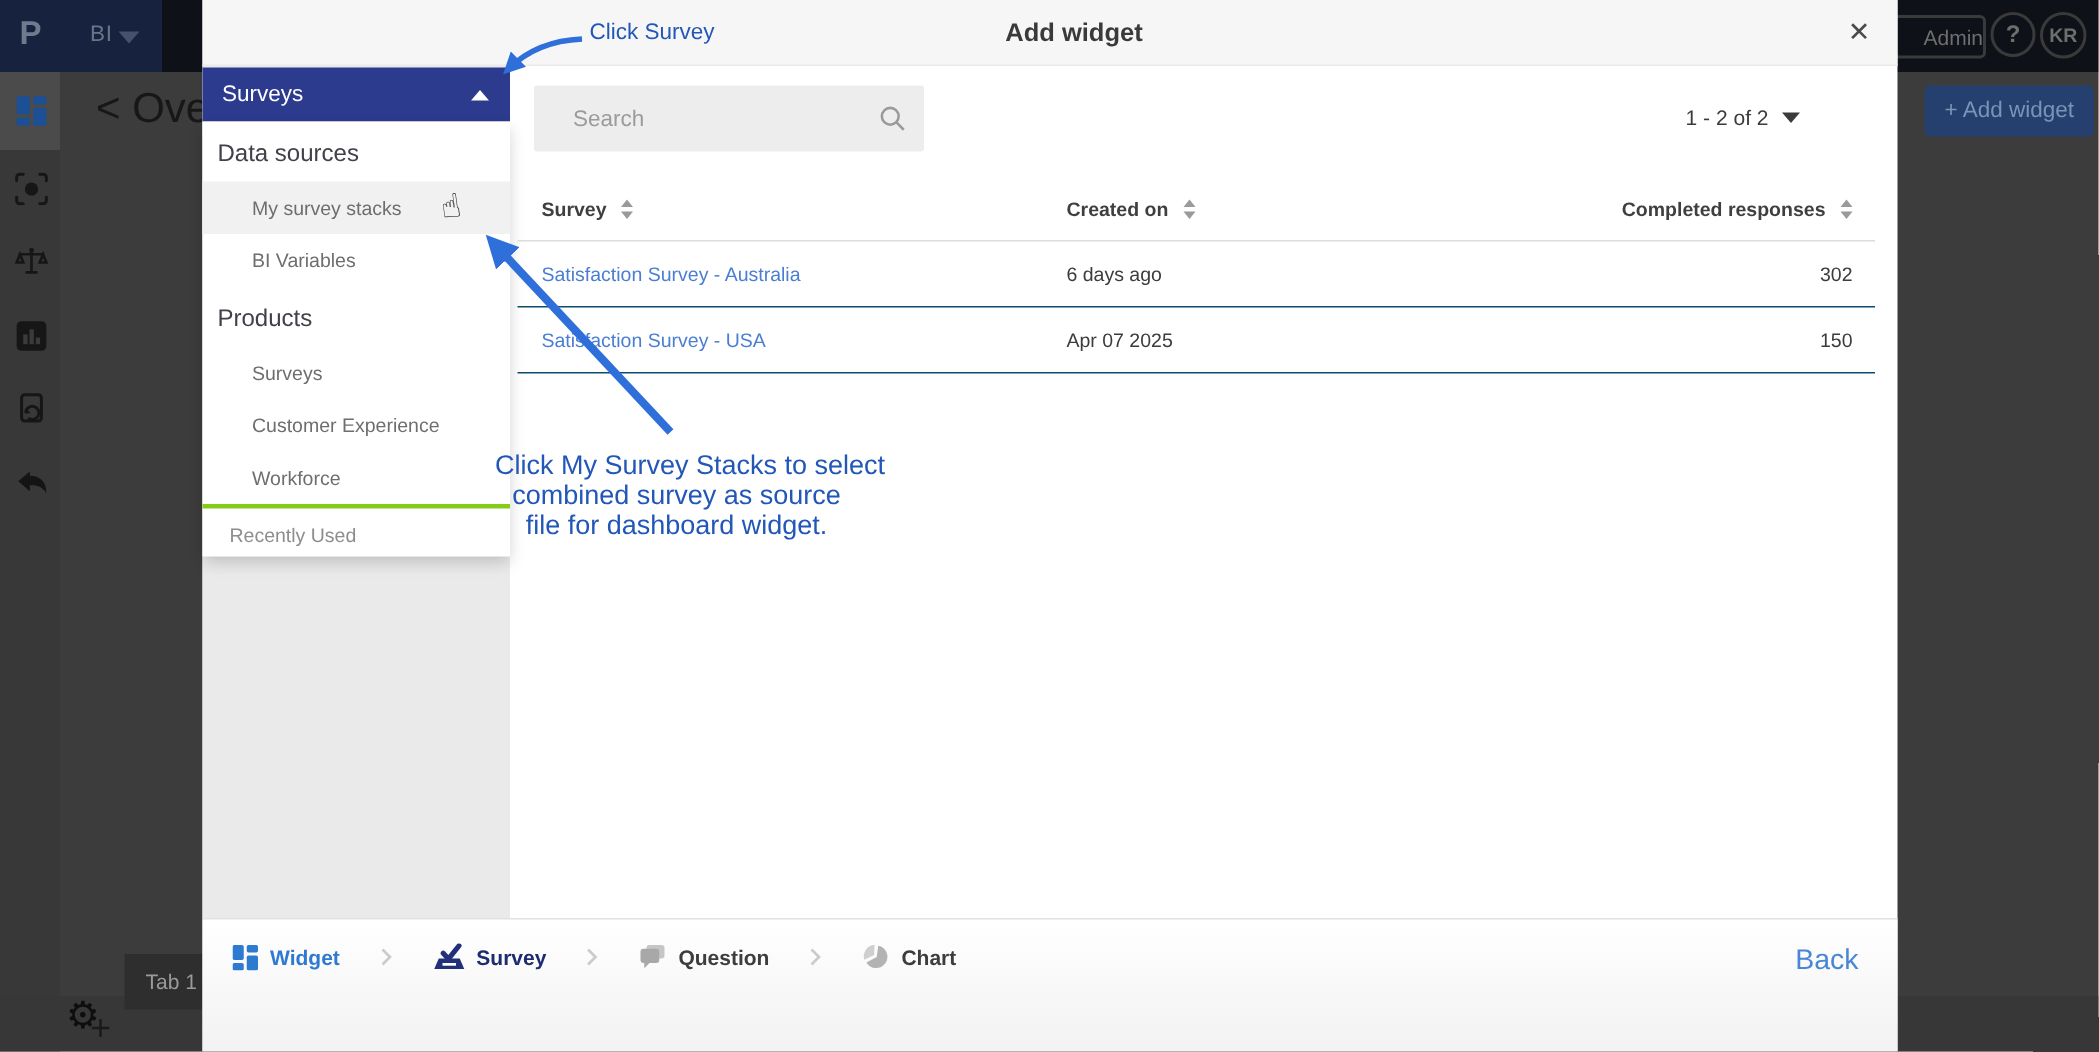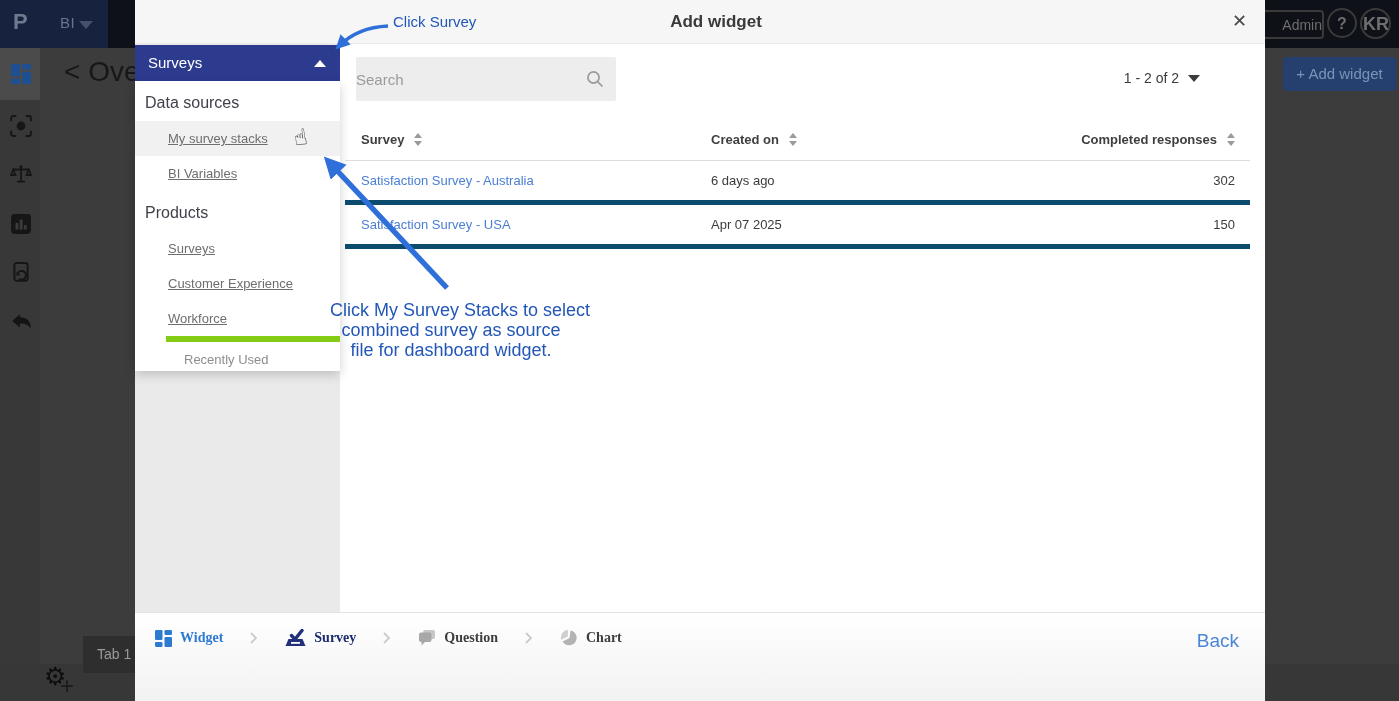--- a/index.html
+++ b/index.html
@@ -7,21 +7,21 @@
   body { font-family:"Liberation Sans","DejaVu Sans",sans-serif; background:#3c3c3c; position:relative; }
 
   
   .topbar { position:absolute; top:0; left:0; width:1399px; height:48px; background:#0f1118; z-index:1; }
   .topbar-left { position:absolute; top:0; left:0; width:108px; height:48px; background:#16223e; }
   .logo-p { position:absolute; left:13px; top:9px; font-size:22px; font-weight:bold; color:#6f7a8e; }
   .ws-label { position:absolute; left:60px; top:14px; font-size:15px; color:#697489; letter-spacing:.5px; }
   .ws-caret { position:absolute; left:79px; top:21px; width:0; height:0; border-left:7px solid transparent; border-right:7px solid transparent; border-top:8px solid #46526b; }
   .admin-btn { position:absolute; left:1262px; top:10px; width:62px; height:29px; border:2px solid #3a3a3a; border-radius:4px; color:#6e6e6e; font-size:14px; text-align:right; line-height:26px; }
   .help-circle { position:absolute; left:1327px; top:8px; width:30px; height:30px; border:2px solid #3a3a3a; border-radius:50%; color:#6e6e6e; font-size:16px; font-weight:bold; text-align:center; line-height:27px; }
-  .avatar-circle { position:absolute; left:1360px; top:8px; width:31px; height:31px; border:2px solid #3a3a3a; border-radius:50%; color:#6e6e6e; font-size:18px; font-weight:bold; text-align:right; line-height:28px; }
+  .avatar-circle { position:absolute; left:1360px; top:8px; width:31px; height:31px; border:2px solid #3a3a3a; border-radius:50%; color:#6e6e6e; font-size:13px; font-weight:bold; text-align:center; line-height:28px; }
   .addwidget-dim { position:absolute; left:1283px; top:57px; width:113px; height:34px; background:#25406f; border-radius:4px; color:#7b93b6; font-size:15px; text-align:center; line-height:34px; z-index:1; }
   .rail { position:absolute; top:48px; left:0; width:40px; height:653px; background:#383838; z-index:1; }
   .rail-active { position:absolute; top:0; left:0; width:40px; height:52px; background:#4b4b4b; }
   .rail-ic { position:absolute; left:10px; width:22px; height:22px; }
   .page-title { position:absolute; left:64px; top:56px; z-index:1; font-size:28px; color:#171717; font-weight:500; white-space:nowrap; }
   .bottom-strip { position:absolute; top:664px; left:0; width:1399px; height:37px; background:#373737; z-index:1; }
   .gear { position:absolute; left:44px; top:662px; font-size:25px; color:#0e0e0e; z-index:2; }
   .add-tab { position:absolute; left:60px; top:672px; font-size:24px; color:#1a1a1a; z-index:2; }
   .tab1 { position:absolute; left:83px; top:636px; width:52px; height:37px; background:#2e2e2e; color:#9a9a9a; font-size:14px; line-height:37px; padding-left:14px; z-index:2; }
 
@@ -30,48 +30,48 @@
   .modal-header { position:absolute; top:0; left:0; width:100%; height:44px; background:#f6f6f6; border-bottom:1px solid #eaeaea; }
   .modal-title { position:absolute; top:12px; left:0; width:100%; text-align:center; font-size:17px; font-weight:bold; color:#3a3a3a;padding-left:32px; }
   .modal-close { position:absolute; top:11px; right:18px; font-size:18px; color:#4a4a4a; cursor:pointer; line-height:20px; }
 
   .left-gray { position:absolute; top:44px; left:0; width:205px; height:568px; background:#eaeaea; }
   .dd-header { position:absolute; top:45px; left:0; width:205px; height:36px; background:#2c3b8e; color:#fff; }
   .dd-header-label { position:absolute; left:13px; top:9px; font-size:15px; }
   .dd-caret-up { position:absolute; right:14px; top:15px; width:0; height:0; border-left:6px solid transparent; border-right:6px solid transparent; border-bottom:7px solid #ffffff; }
   .dd-panel { position:absolute; top:81px; left:0; width:205px; background:#ffffff; box-shadow:0 4px 10px rgba(0,0,0,.18); padding-bottom:0; }
   .dd-heading { padding:13px 10px 9px 10px; font-size:16px; color:#41414b; }
-  .dd-item { height:35px; line-height:35px; padding-left:33px; font-size:13px; color:#6e6e6e; cursor:pointer; position:relative;text-decoration:underline; }
+  .dd-item { height:35px; line-height:35px; padding-left:33px; font-size:13px; color:#6e6e6e; cursor:pointer; position:relative; }
   .dd-item.hovered { background:#f1f1f1; }
-  .dd-footer-item { height:35px; line-height:35px; padding-left:18px; font-size:13px; color:#8d8d8d; border-top:6px solid #84cc16; cursor:pointer;margin-left:31px; }
+  .dd-footer-item { height:35px; line-height:35px; padding-left:18px; font-size:13px; color:#8d8d8d; border-top:3px solid #84cc16; cursor:pointer; }
 
   .search-box { position:absolute; top:57px; left:221px; width:260px; height:44px; background:#ededed; border-radius:2px; }
-  .search-input { position:absolute; inset:0; background:transparent; border:none; outline:none; padding:0 40px 0 0; font-size:15px; color:#3c3c3c; font-family:"Liberation Sans",sans-serif; }
+  .search-input { position:absolute; inset:0; background:transparent; border:none; outline:none; padding:0 40px 0 26px; font-size:15px; color:#3c3c3c; font-family:"Liberation Sans",sans-serif; }
   .search-input::placeholder { color:#9b9b9b; }
   .search-ic { position:absolute; right:12px; top:13px; }
 
   .pagination { position:absolute; top:70px; right:65px; font-size:14px; color:#3b3b3b; display:flex; align-items:center; gap:9px; cursor:pointer; }
   .pg-caret { width:0; height:0; border-left:6px solid transparent; border-right:6px solid transparent; border-top:7px solid #3b3b3b; }
 
   .table { position:absolute; top:118px; left:210px; right:15px; }
   .trow { display:grid; grid-template-columns:350px 1fr 223px; align-items:center; padding:0 15px 0 16px; }
   .thead { height:43px; border-bottom:1px solid #dcdcdc; }
   .th { font-size:13px; font-weight:bold; color:#3f3f3f; display:flex; align-items:center; gap:10px; cursor:pointer; }
   .th.right, .td.right { justify-content:flex-end; text-align:right; }
-  .tr { height:44px; border-bottom:5px solid #0c4a6e; }
+  .tr { height:44px; border-bottom:1px solid #0c4a6e; }
   .td { font-size:13px; color:#3c3c3c; }
   .td a, .survey-link { color:#4a7ed2; text-decoration:none; cursor:pointer; }
   .sort { display:flex; flex-direction:column; gap:3px; }
   .sort i { display:block; width:0; height:0; border-left:4px solid transparent; border-right:4px solid transparent; }
   .sort .up { border-bottom:5px solid #9a9a9a; }
   .sort .dn { border-top:5px solid #9a9a9a; }
 
   .modal-footer { position:absolute; top:612px; left:0; width:100%; height:89px; border-top:1px solid #e2e2e2; background:linear-gradient(#ffffff,#f2f2f2); }
   .wizard { position:absolute; left:20px; top:16px; display:flex; align-items:center; }
-  .wstep { display:flex; align-items:center; gap:8px; cursor:pointer;font-family:Liberation Serif, serif; }
+  .wstep { display:flex; align-items:center; gap:8px; cursor:pointer; }
   .wstep .wlabel { font-size:14px; font-weight:bold; }
   .wlabel.done { color:#2e7ad1; }
   .wlabel.active { color:#1d2b70; }
   .wlabel.todo { color:#3d3d3d; }
   .wsep { margin:0 27px; }
   .back-link { position:absolute; right:26px; top:17px; font-size:19px; color:#4a86d6; cursor:pointer; }
 
   
   .anno-svg { position:absolute; top:0; left:0; width:1399px; height:701px; z-index:20; pointer-events:none; }
   .anno-text1 { position:absolute; left:393px; top:13px; font-size:15px; color:#2257b8; z-index:21; }

